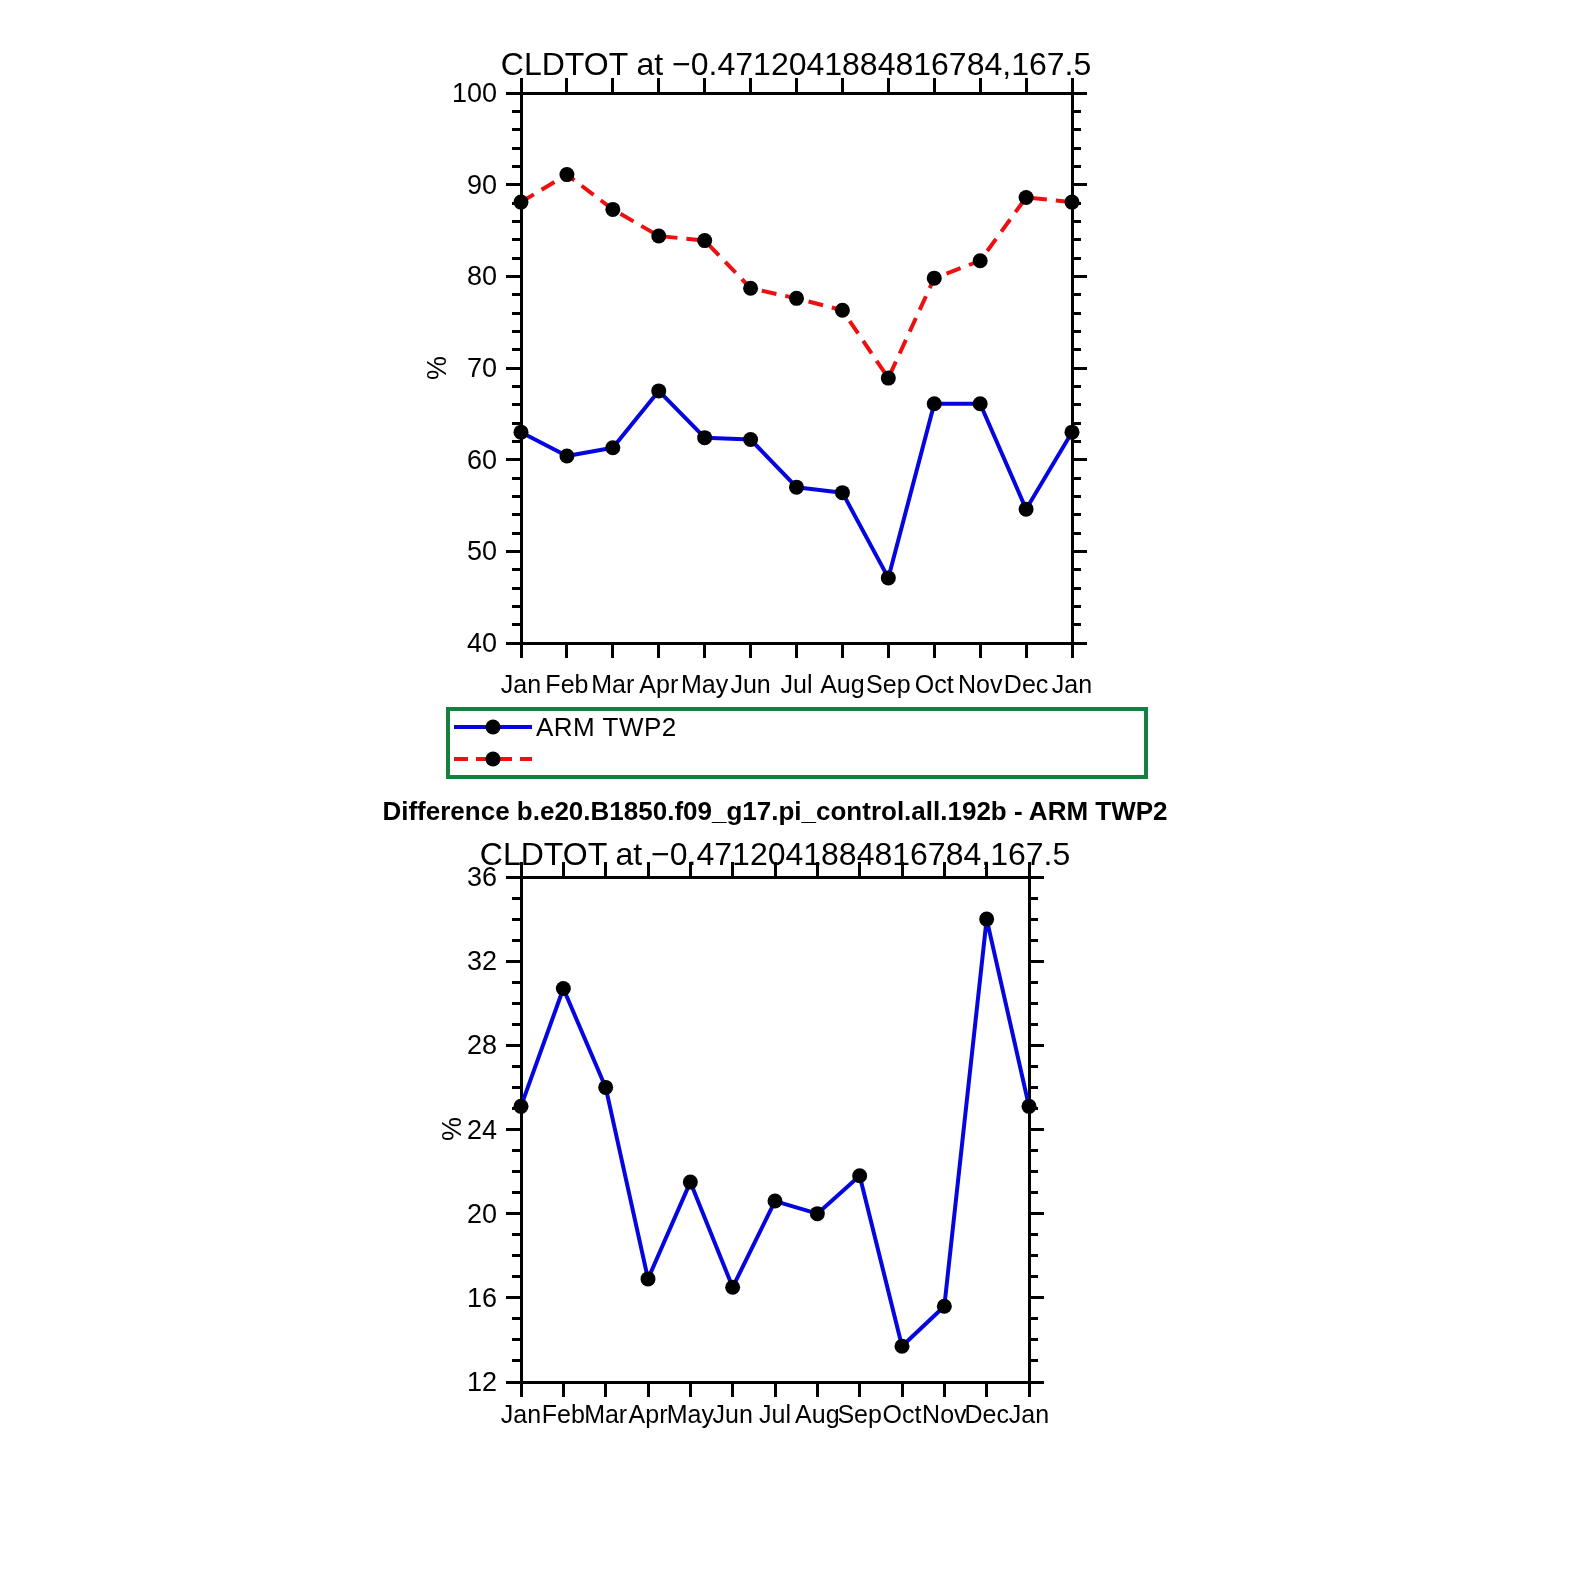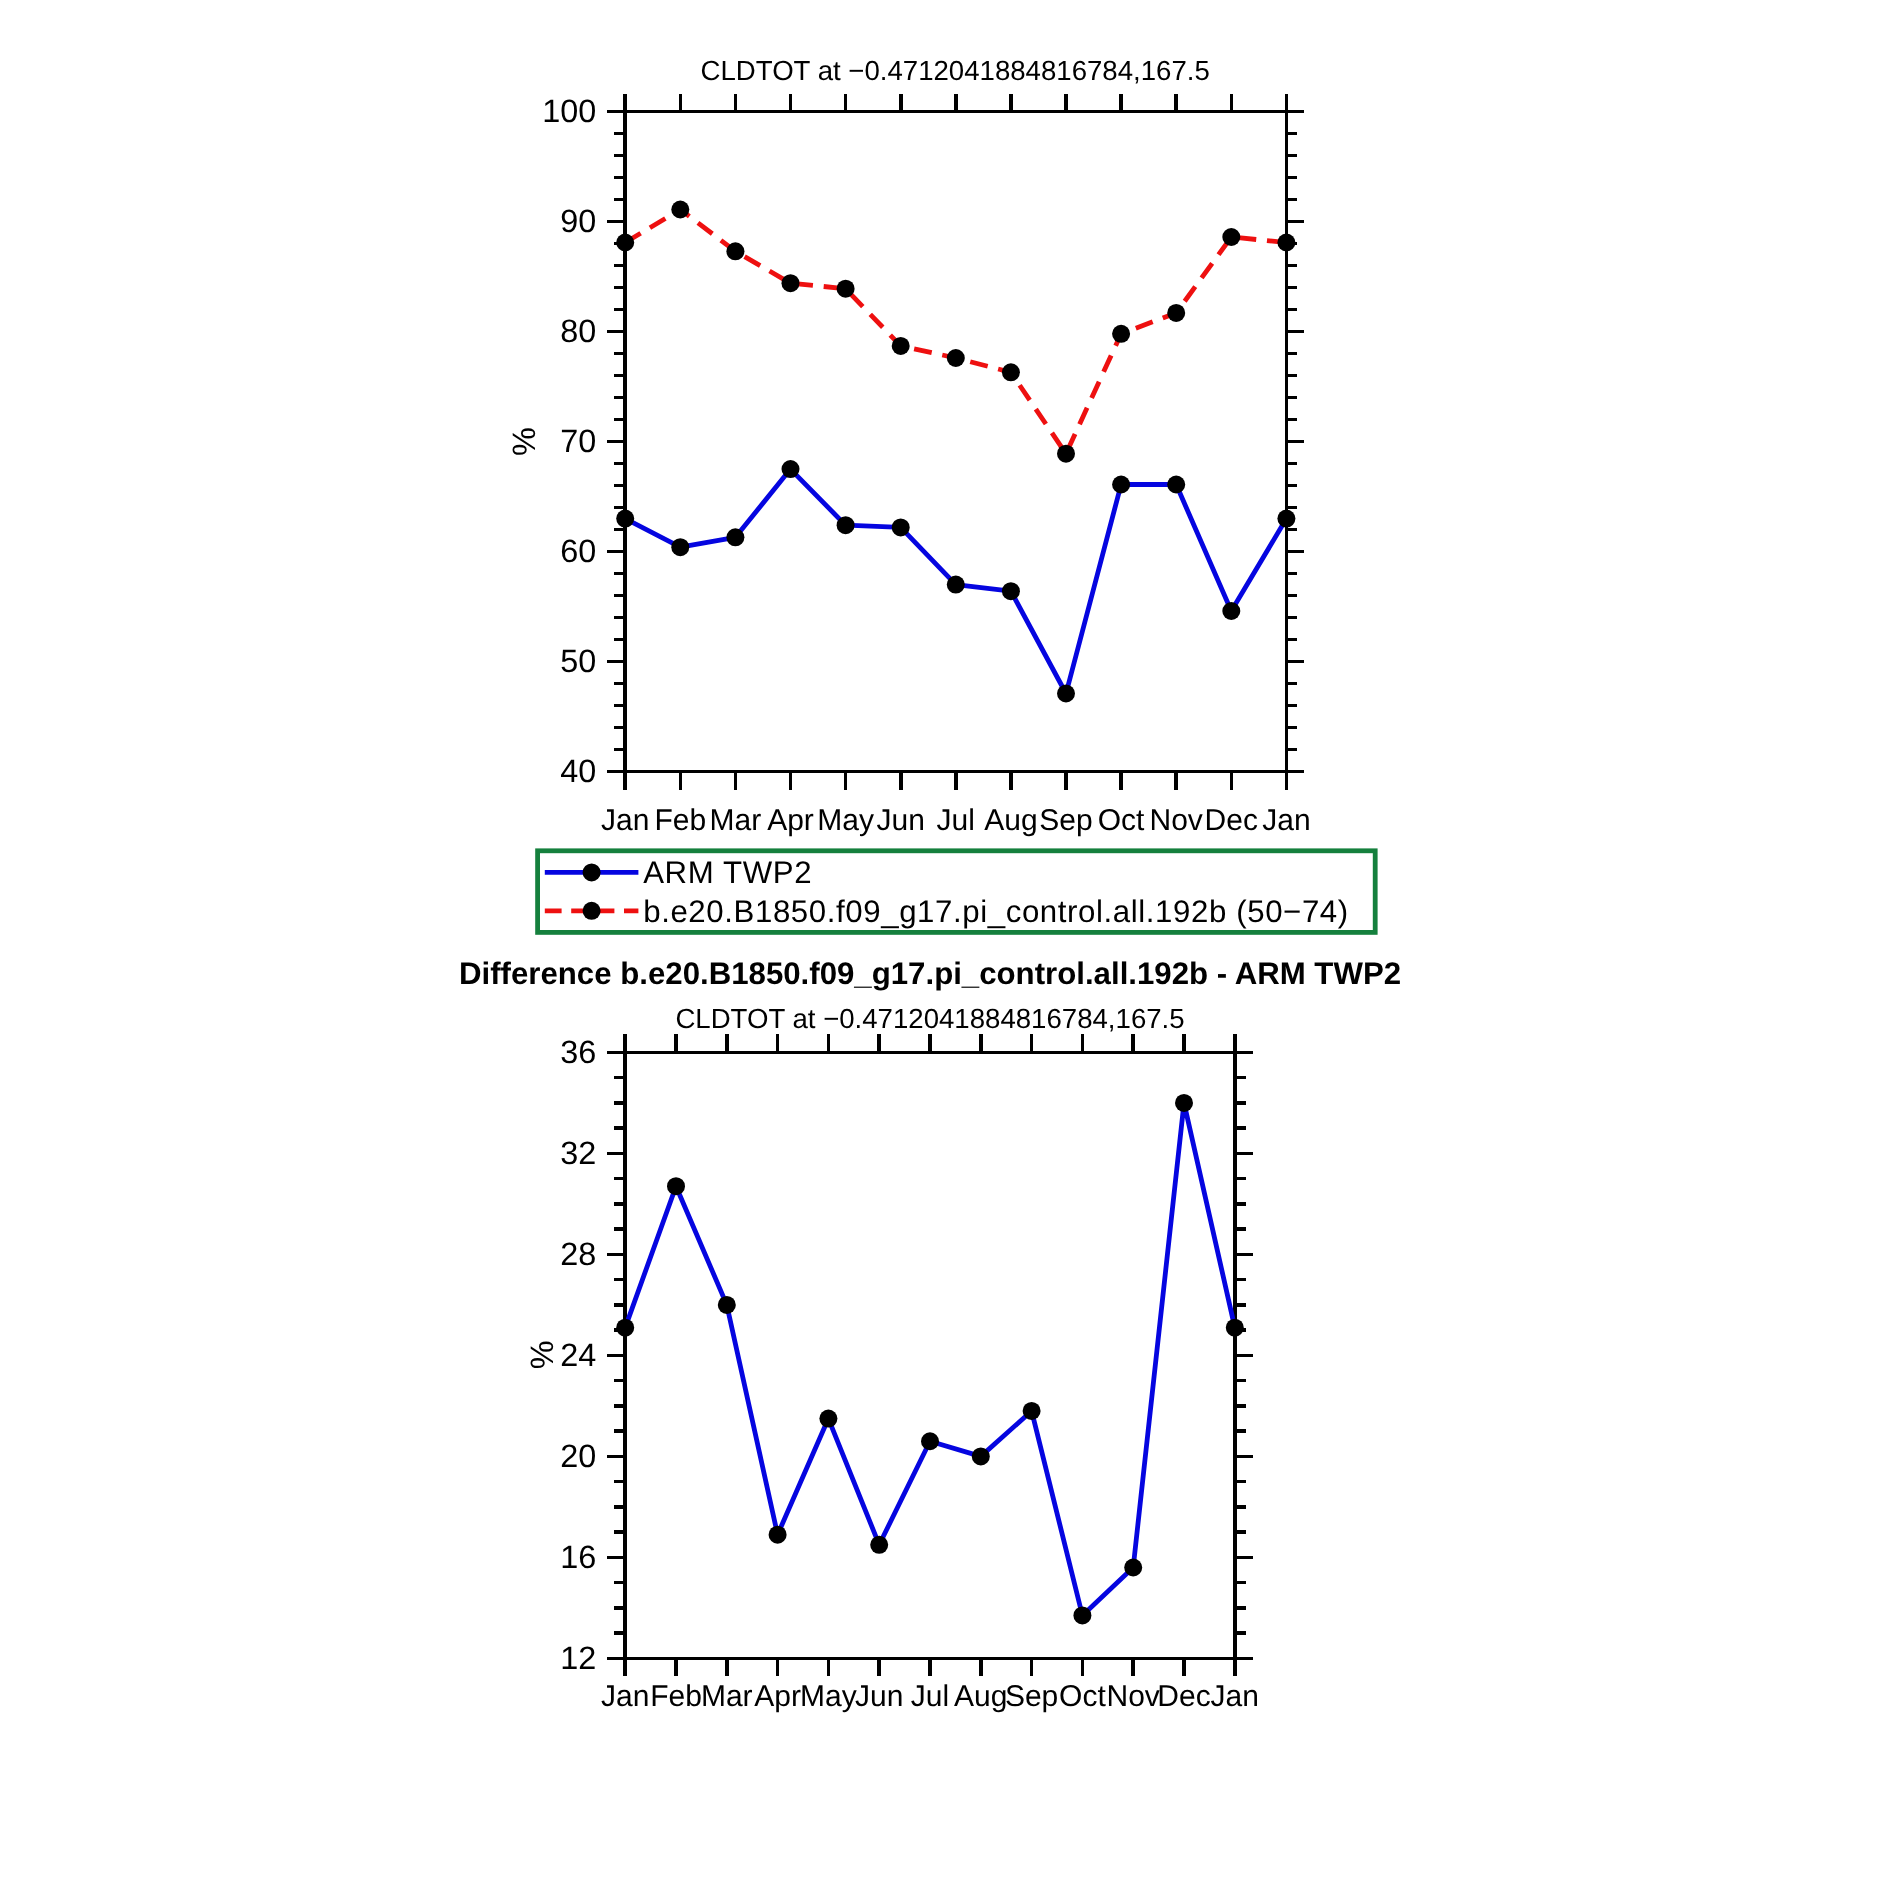--- a/index.html
+++ b/index.html
@@ -2,21 +2,21 @@
 <html><head>
 <meta charset="utf-8">
 <style>
   html,body{margin:0;padding:0;background:#fff}
   .canvas{position:relative;width:1574px;height:1574px;background:#ffffff;
           font-family:"Liberation Sans",sans-serif;color:#000;overflow:hidden}
   .chart-svg{position:absolute;left:0;top:0}
   .title{position:absolute;font-weight:bold;font-size:26px;text-align:center;white-space:nowrap}
   .t0{left:22px;width:1548px;top:6px}
   .t1{left:0px;width:1550px;top:796px}
-  .subtitle{position:absolute;font-size:23px;text-align:center;white-space:nowrap;font-weight:normal}
+  .subtitle{position:absolute;font-size:32px;text-align:center;white-space:nowrap;font-weight:normal}
   .s0{left:22px;width:1548px;top:46px}
   .s1{left:0px;width:1550px;top:836px}
   .ylab{position:absolute;width:40px;height:40px;display:flex;align-items:center;justify-content:center;
         font-size:27px;transform:rotate(-90deg)}
   .y0{left:417px;top:348px}
   .y1{left:432px;top:1109px}
   .legend{position:absolute;left:446px;top:707px;width:702px;height:72px;border:4px solid #15803d;
           box-sizing:border-box;display:flex;flex-direction:column;justify-content:center;padding-left:2px}
   .lrow{display:flex;align-items:center;height:34px}
   .lsample{flex:0 0 auto}
@@ -294,21 +294,20 @@
         <line x1="2" y1="11" x2="80" y2="11" stroke-width="4" stroke="#0505e0"></line>
         <circle cx="41" cy="11" r="7.5" fill="#000000"></circle>
       </svg>
       <span class="llabel">ARM TWP2</span>
     </div>
     <div class="lrow">
       <svg class="lsample" width="82" height="22">
         <line x1="2" y1="11" x2="80" y2="11" stroke-width="4" stroke-dasharray="14 8" stroke="#ee1010"></line>
         <circle cx="41" cy="11" r="7.5" fill="#000000"></circle>
       </svg>
-      <span class="llabel">b.e20.B1850.f09_g17.pi_control.all.192b (50−74)</span>
     </div>
   </div>
 
   <div class="title t1">Difference b.e20.B1850.f09_g17.pi_control.all.192b - ARM TWP2</div>
   <div class="subtitle s1">CLDTOT at −0.4712041884816784,167.5</div>
   <div class="ylab y1">%</div>
 
 </div>
 
 </body></html>

